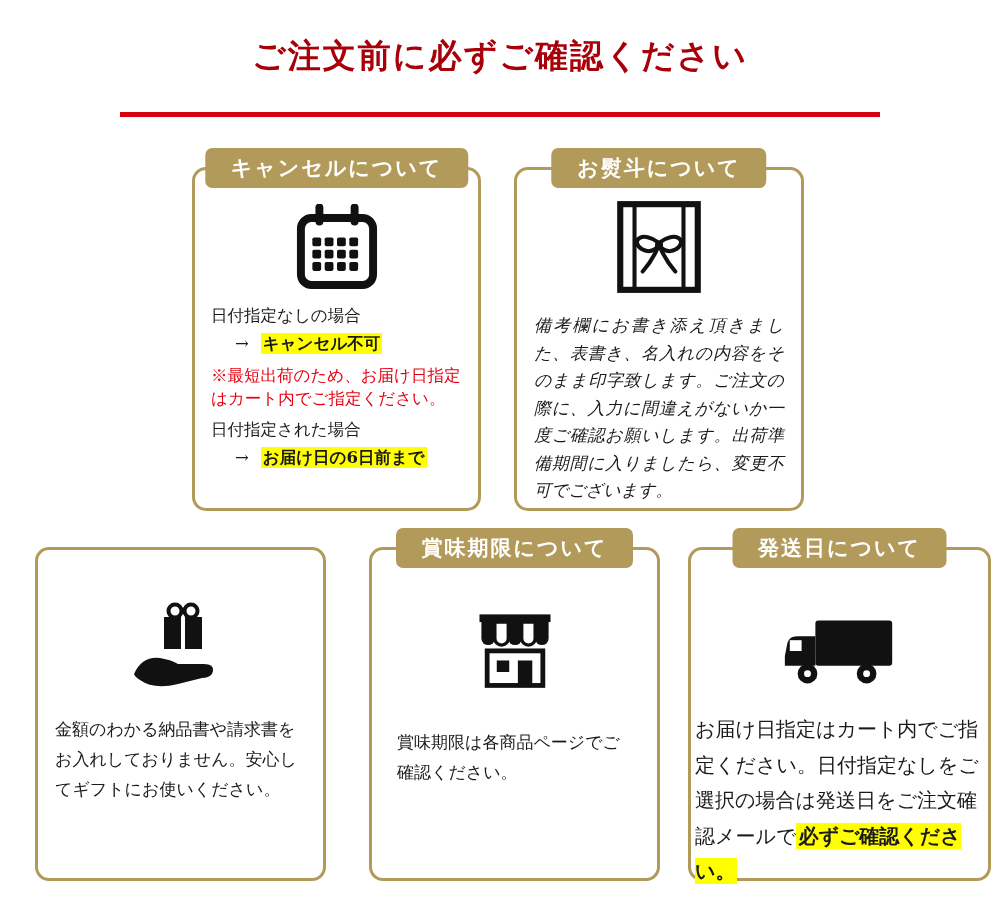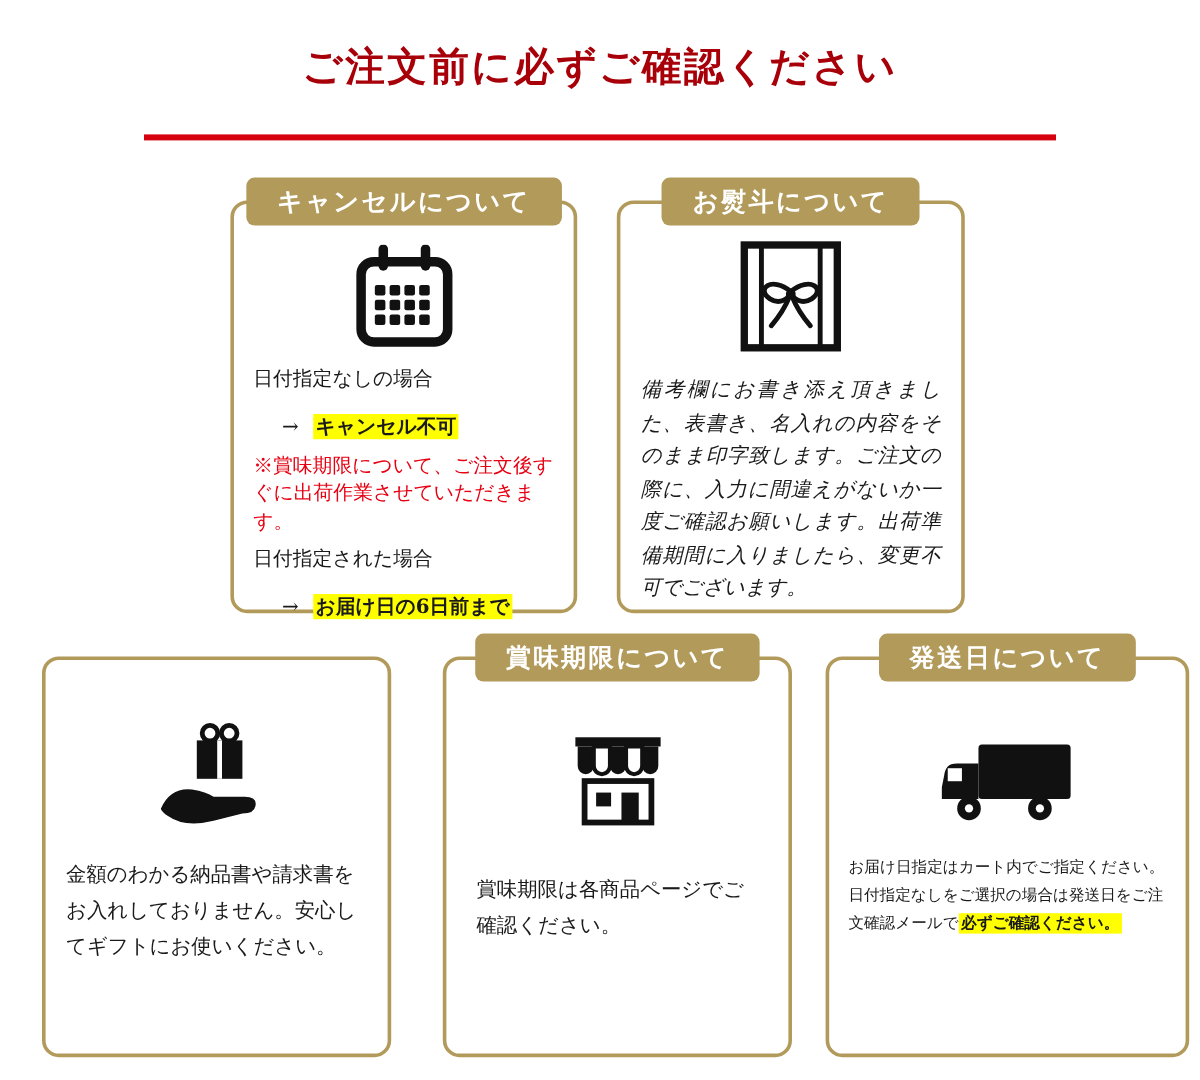--- a/index.html
+++ b/index.html
@@ -45,29 +45,29 @@
   .card-shipping { left:688px; top:547px; width:303px; height:334px; }
 
   .icon-calendar { margin-top:34px; }  .icon-calendar svg { width:88px;  height:88px; }
   .icon-noshi    { margin-top:26px; }  .icon-noshi svg    { width:102px; height:102px; }
   .icon-handgift { margin-top:46px; }  .icon-handgift svg { width:112px; height:100px; }
   .icon-store    { margin-top:50px; }  .icon-store svg    { width:96px;  height:96px; }
   .icon-truck    { margin-top:60px; }  .icon-truck svg    { width:128px; height:84px; }
 
   .cancel-body { margin-top:12px; padding:0 16px; font-size:16.5px; line-height:1.5; }
   .cancel-body .plain { margin:0; }
-  .cancel-body .arrow-line { margin:15px 0 7px; padding-left:24px; }
+  .cancel-body .arrow-line { margin:3px 0 7px; padding-left:24px; }
   .cancel-body .arrow { margin-right:12px; }
   .hl { background:var(--hl); font-weight:bold; padding:1px 2px; }
   .cancel-body .warning { color:var(--warn); margin:2px 0 7px; line-height:1.45; }
 
   .noshi-body     { margin-top:14px; padding:0 17px; font-size:17px; line-height:1.62; text-align:justify;font-style:italic; }
   .statement-body { margin-top:19px; padding:0 17px; font-size:17px; line-height:1.75; }
   .expiry-body    { margin-top:32px; padding:0 25px; font-size:17px; line-height:1.75; }
-  .shipping-body  { margin-top:18px; padding:0 16px; font-size:13px; line-height:1.78; }
+  .shipping-body  { margin-top:18px; padding:0 4px; font-size:20px; line-height:1.78; }
 </style>
 </head>
 <body>
 
 <div class="page">
 
   <h1 class="title">ご注文前に必ずご確認ください</h1>
   <div class="title-underline"></div>
 
   <section class="card card-cancel">
@@ -91,21 +91,21 @@
             <rect x="50" y="66" width="10" height="10" rx="2"></rect>
             <rect x="64" y="66" width="10" height="10" rx="2"></rect>
         </g>
       </svg>
     </div>
     <div class="card-body cancel-body">
       <p class="plain">日付指定なしの場合</p>
       <p class="arrow-line">
         <span class="arrow">→</span><span class="hl">キャンセル不可</span>
       </p>
-      <p class="warning">※賞味期限について、ご注文後すぐに出荷作業させていただきます。</p>
+      <p class="warning">※最短出荷のため、お届け日指定はカート内でご指定ください。</p>
       <p class="plain">日付指定された場合</p>
       <p class="arrow-line">
         <span class="arrow">→</span><span class="hl">お届け日の6日前まで</span>
       </p>
     </div>
   </section>
 
   <section class="card card-noshi">
     <div class="badge">お熨斗について</div>
     <div class="icon icon-noshi">

